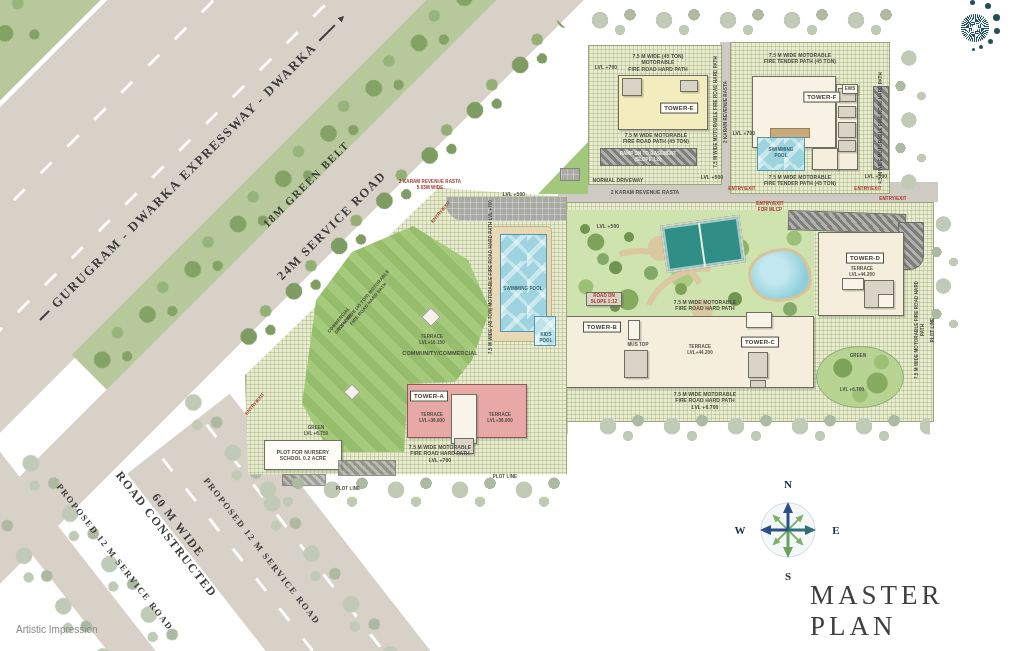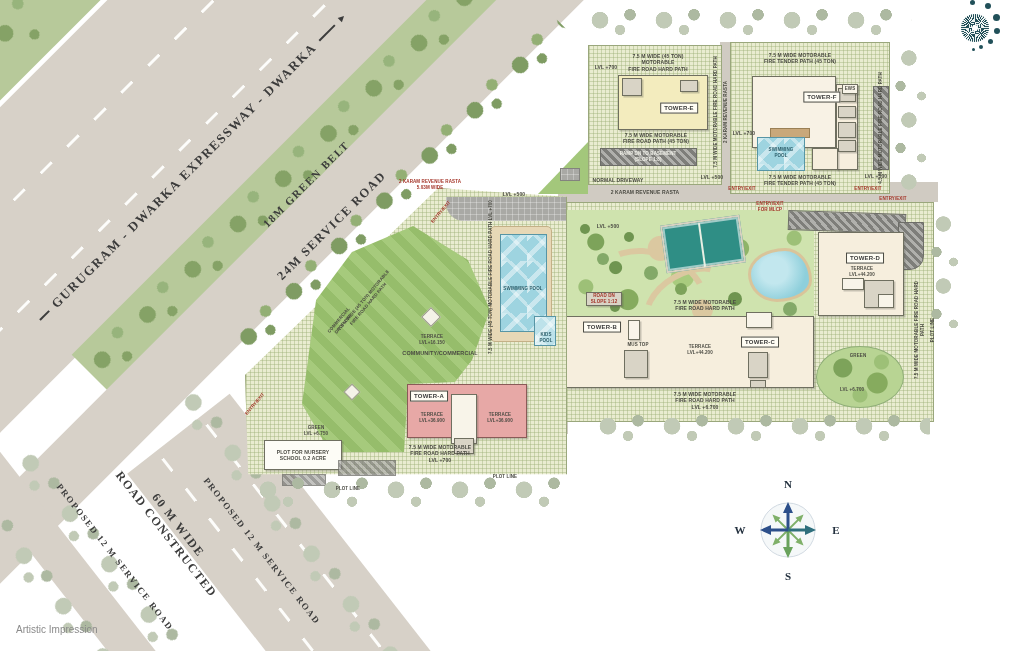--- a/index.html
+++ b/index.html
@@ -297,20 +297,21 @@
       <path d="M42 70 L37 59 L40.5 59 L40.5 42 L43.5 42 L43.5 59 L47 59 Z" fill="#69a25c"></path>
       <path d="M70 42 L59 37 L59 40.5 L42 40.5 L42 43.5 L59 43.5 L59 47 Z" fill="#2f6f7d"></path>
       <path d="M14 42 L25 37 L25 40.5 L42 40.5 L42 43.5 L25 43.5 L25 47 Z" fill="#2c4f8a"></path>
     </svg>
     <span class="nsew" style="left:42px;top:-4px">N</span>
     <span class="nsew" style="left:42px;top:88px">S</span>
     <span class="nsew" style="left:90px;top:42px">E</span>
     <span class="nsew" style="left:-6px;top:42px">W</span>
   </div>
 
+  <div class="title" style="left:810px;top:580px">MASTER PLAN</div>
   <div class="credit" style="left:16px;top:624px">Artistic Impression</div>
 
   <div class="abs" style="left:948px;top:0;width:76px;height:58px">
     <div class="logo-disc" style="left:13px;top:14px;width:28px;height:28px"></div>
     <div class="ldot" style="left:22px;top:0;width:5px;height:5px"></div>
     <div class="ldot" style="left:37px;top:3px;width:6px;height:6px"></div>
     <div class="ldot" style="left:45px;top:14px;width:7px;height:7px"></div>
     <div class="ldot" style="left:46px;top:28px;width:6px;height:6px"></div>
     <div class="ldot" style="left:40px;top:39px;width:5px;height:5px"></div>
     <div class="ldot" style="left:31px;top:45px;width:4px;height:4px"></div>

